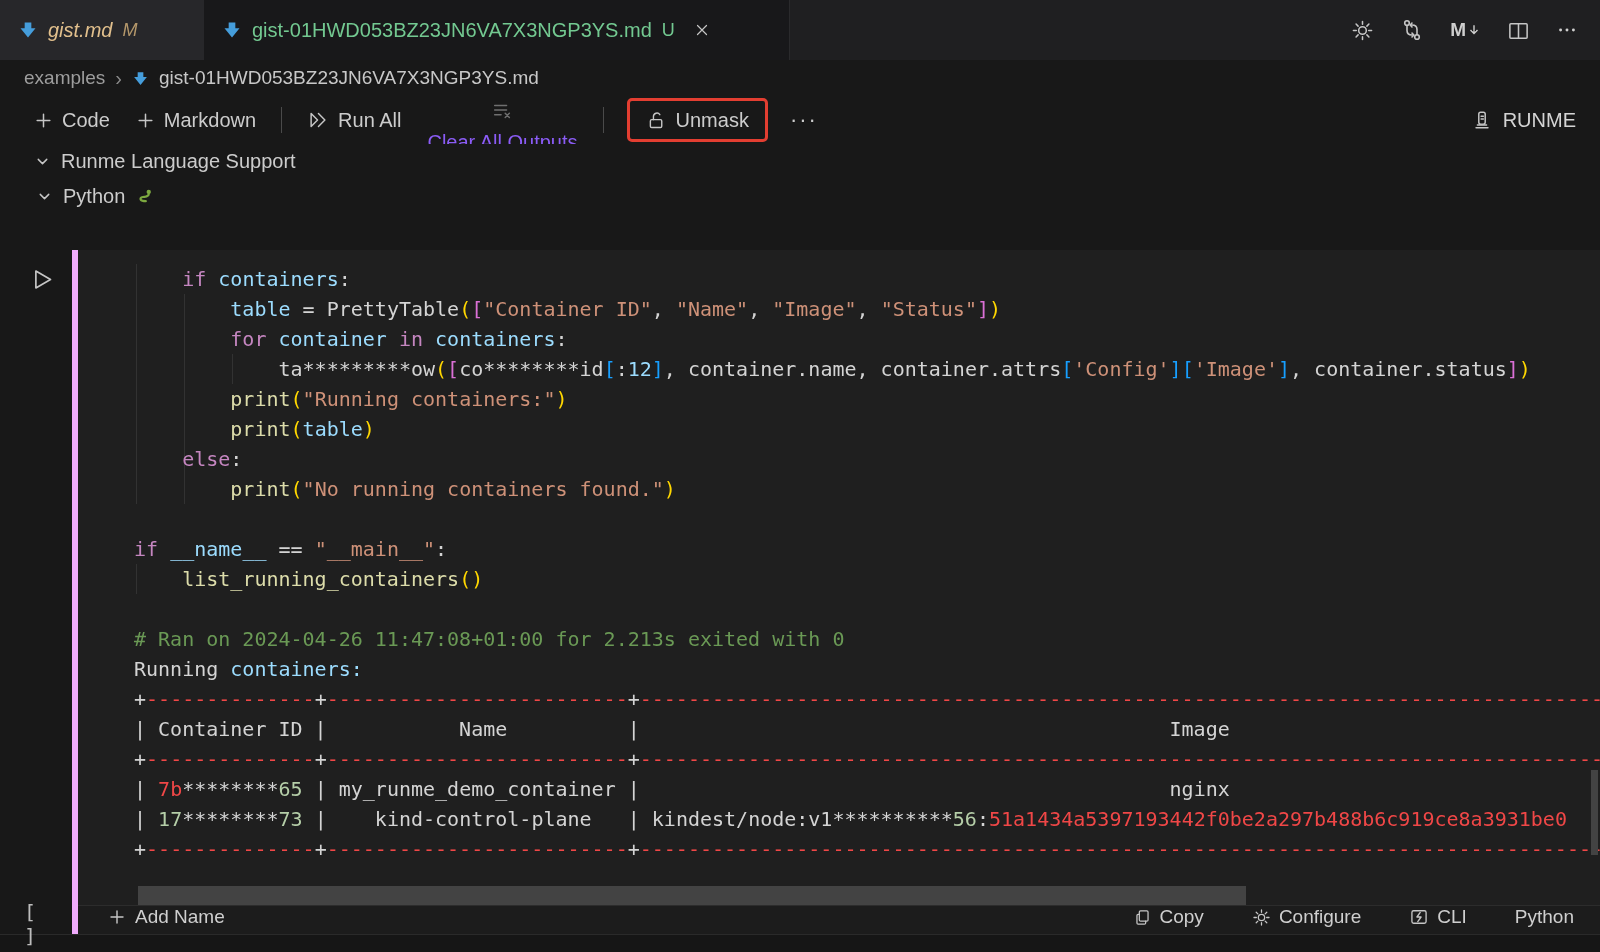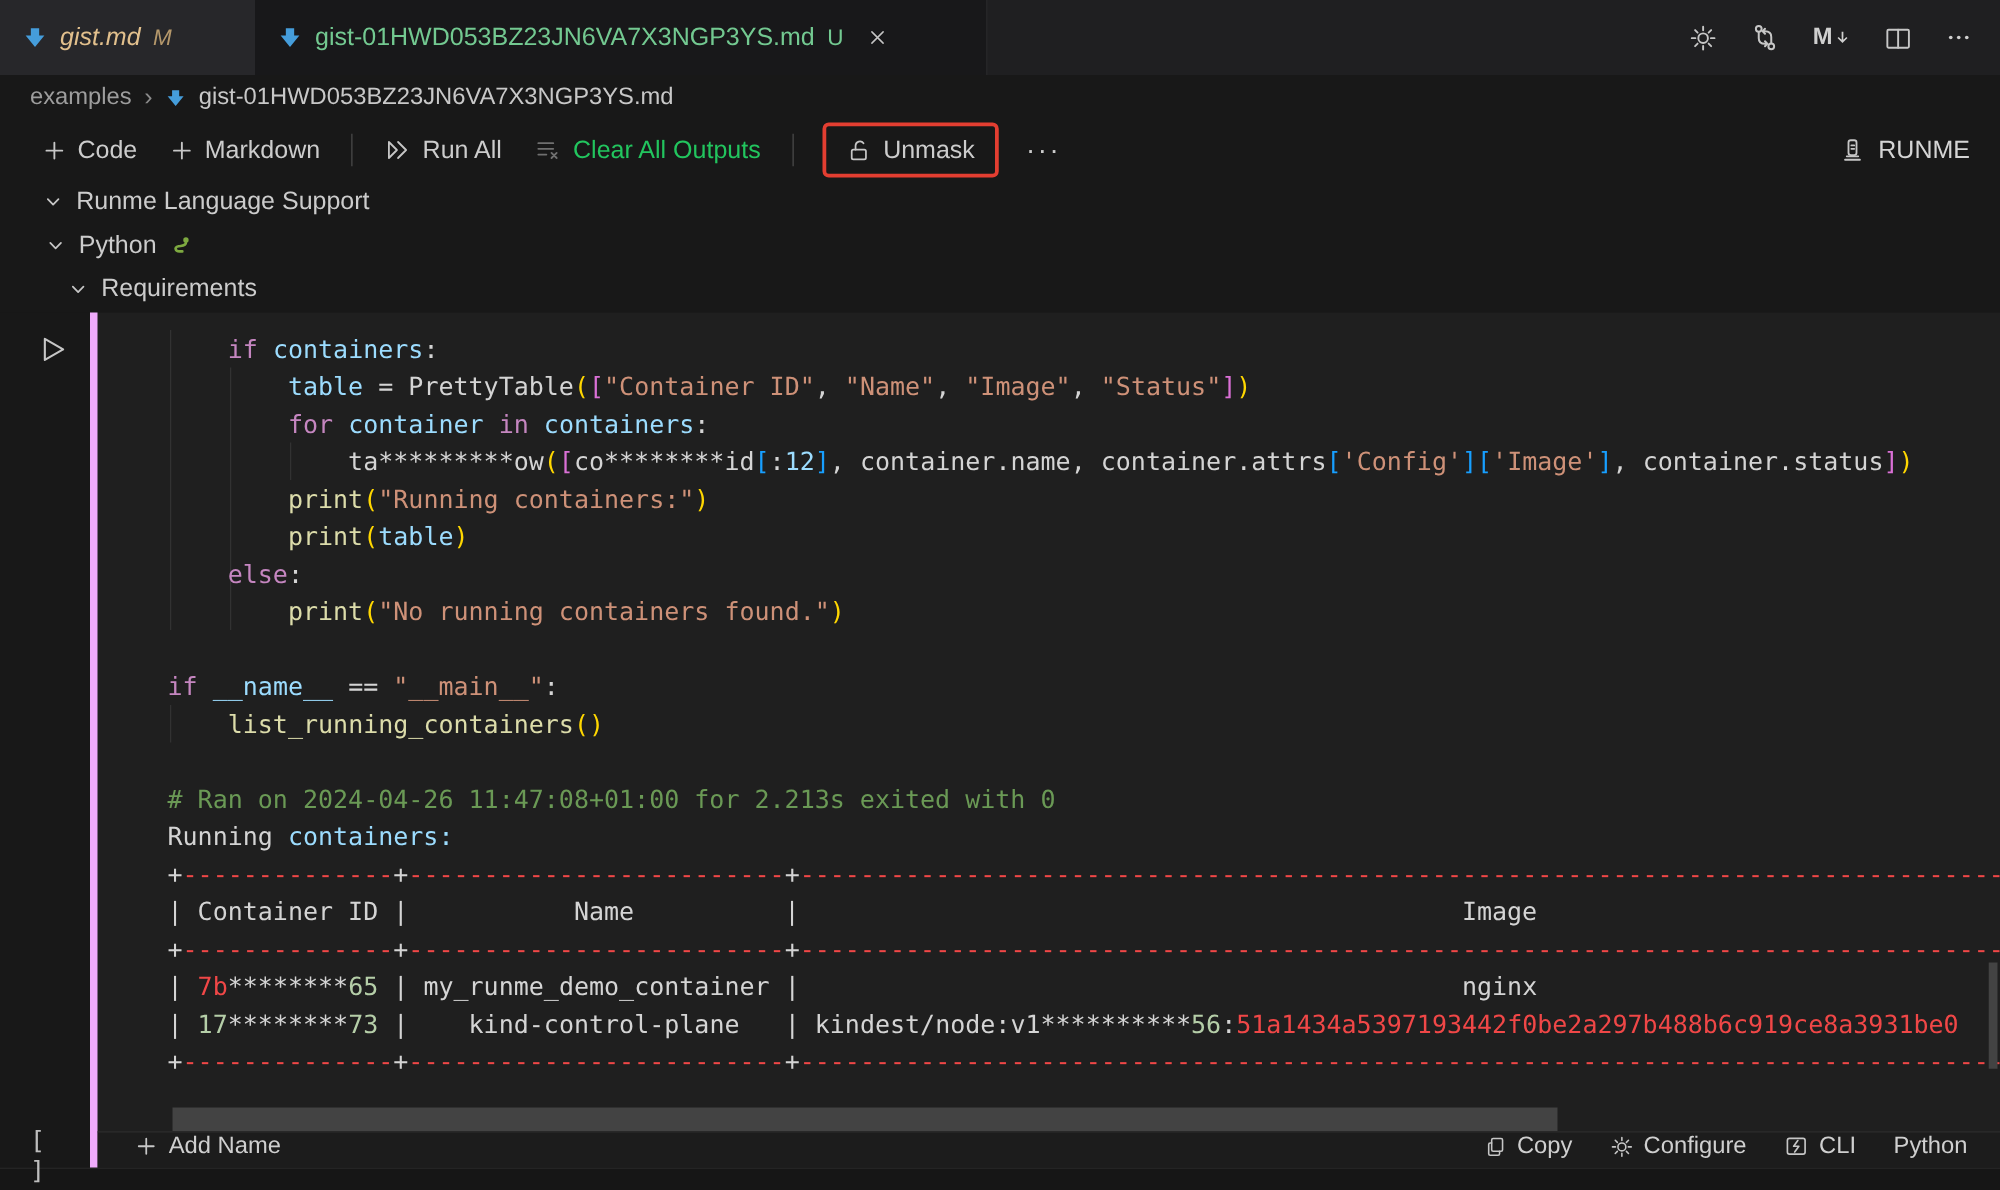--- a/index.html
+++ b/index.html
@@ -24,21 +24,21 @@
   
   .breadcrumb { position:absolute; top:60px; left:0; right:0; height:36px; background:#181818;
     display:flex; align-items:center; gap:10px; padding-left:24px; font-size:19px; color:#9d9d9d; }
   .breadcrumb .chev { font-size:20px; color:#8a8a8a; }
   .breadcrumb .file { color:#c8c8c8; }
 
   
   .nbtb { position:absolute; top:96px; left:0; right:0; height:48px; background:#181818;
     display:flex; align-items:center; padding:0 24px; gap:6px; font-size:20px; color:#cccccc; }
   .btn { display:flex; align-items:center; gap:9px; padding:0 10px; height:40px; white-space:nowrap; cursor:default; }
-  .btn.dim { color:#22c55e; }
+  .btn.dim { color:#8b5cf6;flex-direction:column; }
   .sep { width:1px; height:26px; background:#4a4a4a; margin:0 9px; }
   .unmask-box { display:flex; align-items:center; gap:9px; height:44px; padding:16px 16px; margin:17px 8px;
     border:3px solid #e33e31; border-radius:5px; }
   .more-dots { font-size:22px; letter-spacing:2px; color:#cccccc; padding:0 8px; }
   .runme-brand { margin-left:auto; display:flex; align-items:center; gap:10px; font-size:20px; color:#d4d4d4; }
 
   
   .outline { position:absolute; top:144px; left:0; right:0; height:106px; background:#181818; }
   .orow { display:flex; align-items:center; gap:10px; height:35px; font-size:20px; color:#cccccc; }
   .orow.i0 { padding-left:34px; }
@@ -60,21 +60,21 @@
   .tk-f { color:#dcdcaa; } .tk-s { color:#ce9178; } .tk-g { color:#6a9955; }
   .tk-r { color:#f04747; } .tk-pg { color:#b5cea8;text-align:center; }
   .tk-b1 { color:#ffd700; } .tk-b2 { color:#da70d6; } .tk-b3 { color:#179fff; }
   .guide { position:absolute; width:1px; background:#323232; }
   .hthumb { position:absolute; left:60px; top:636px; width:1108px; height:19px; background:#434343; }
   .vthumb { position:absolute; right:2px; top:520px; width:7px; height:85px; background:#434343; }
 
   .cell-footer { position:absolute; left:0; right:0; top:655px; height:30px; background:#1c1c1c;
     border-top:1px solid #2c2c2c; display:flex; align-items:flex-start; padding:0 18px; font-size:19px; color:#cfcfcf; }
   .addname { display:flex; align-items:center; gap:9px; margin-left:12px; }
-  .footer-right { margin-left:auto; display:flex; align-items:center; gap:14px; }
+  .footer-right { margin-left:auto; display:flex; align-items:center; gap:32px; }
   .fbtn { display:flex; align-items:center; gap:8px; padding:0 8px; }
 </style>
 </head>
 <body>
 
 <div class="tabbar">
   <div class="tab tab-1">
     <span class="icon">
       <svg width="20" height="20" viewBox="0 0 24 24">
           <polygon points="8,3 16,3 16,10 21,10 12,21 3,10 8,10" fill="#459ddb" stroke="none"></polygon>
@@ -221,28 +221,20 @@
           <path d="M6 9l6 6 6-6"></path>
         </svg>
       </span>
     <span>Python</span>
     <span class="icon">
       <svg width="20" height="20" viewBox="0 0 24 24">
           <circle cx="16.5" cy="6" r="2.6" fill="#7da940" stroke="none"></circle>
           <path d="M16.5 8.5c0 3.5-4 3-7 3.5-2.8.5-3.5 2-2.5 3.5s4 1.5 6 1.5" style="stroke:#7da940;stroke-width:2.6"></path>
         </svg>
     </span>
-  </div>
-  <div class="orow i2">
-    <span class="icon">
-        <svg width="17" height="17" viewBox="0 0 24 24" style="stroke-width:2">
-          <path d="M6 9l6 6 6-6"></path>
-        </svg>
-      </span>
-    <span>Requirements</span>
   </div>
 </div>
 
 <div class="cell">
   <div class="focusbar"></div>
 
   <div class="gutter">
     <span class="playbtn icon">
       <svg width="27" height="27" viewBox="0 0 24 24" style="stroke-width:1.5">
           <path d="M7 4.5l13 7.5-13 7.5z"></path>

